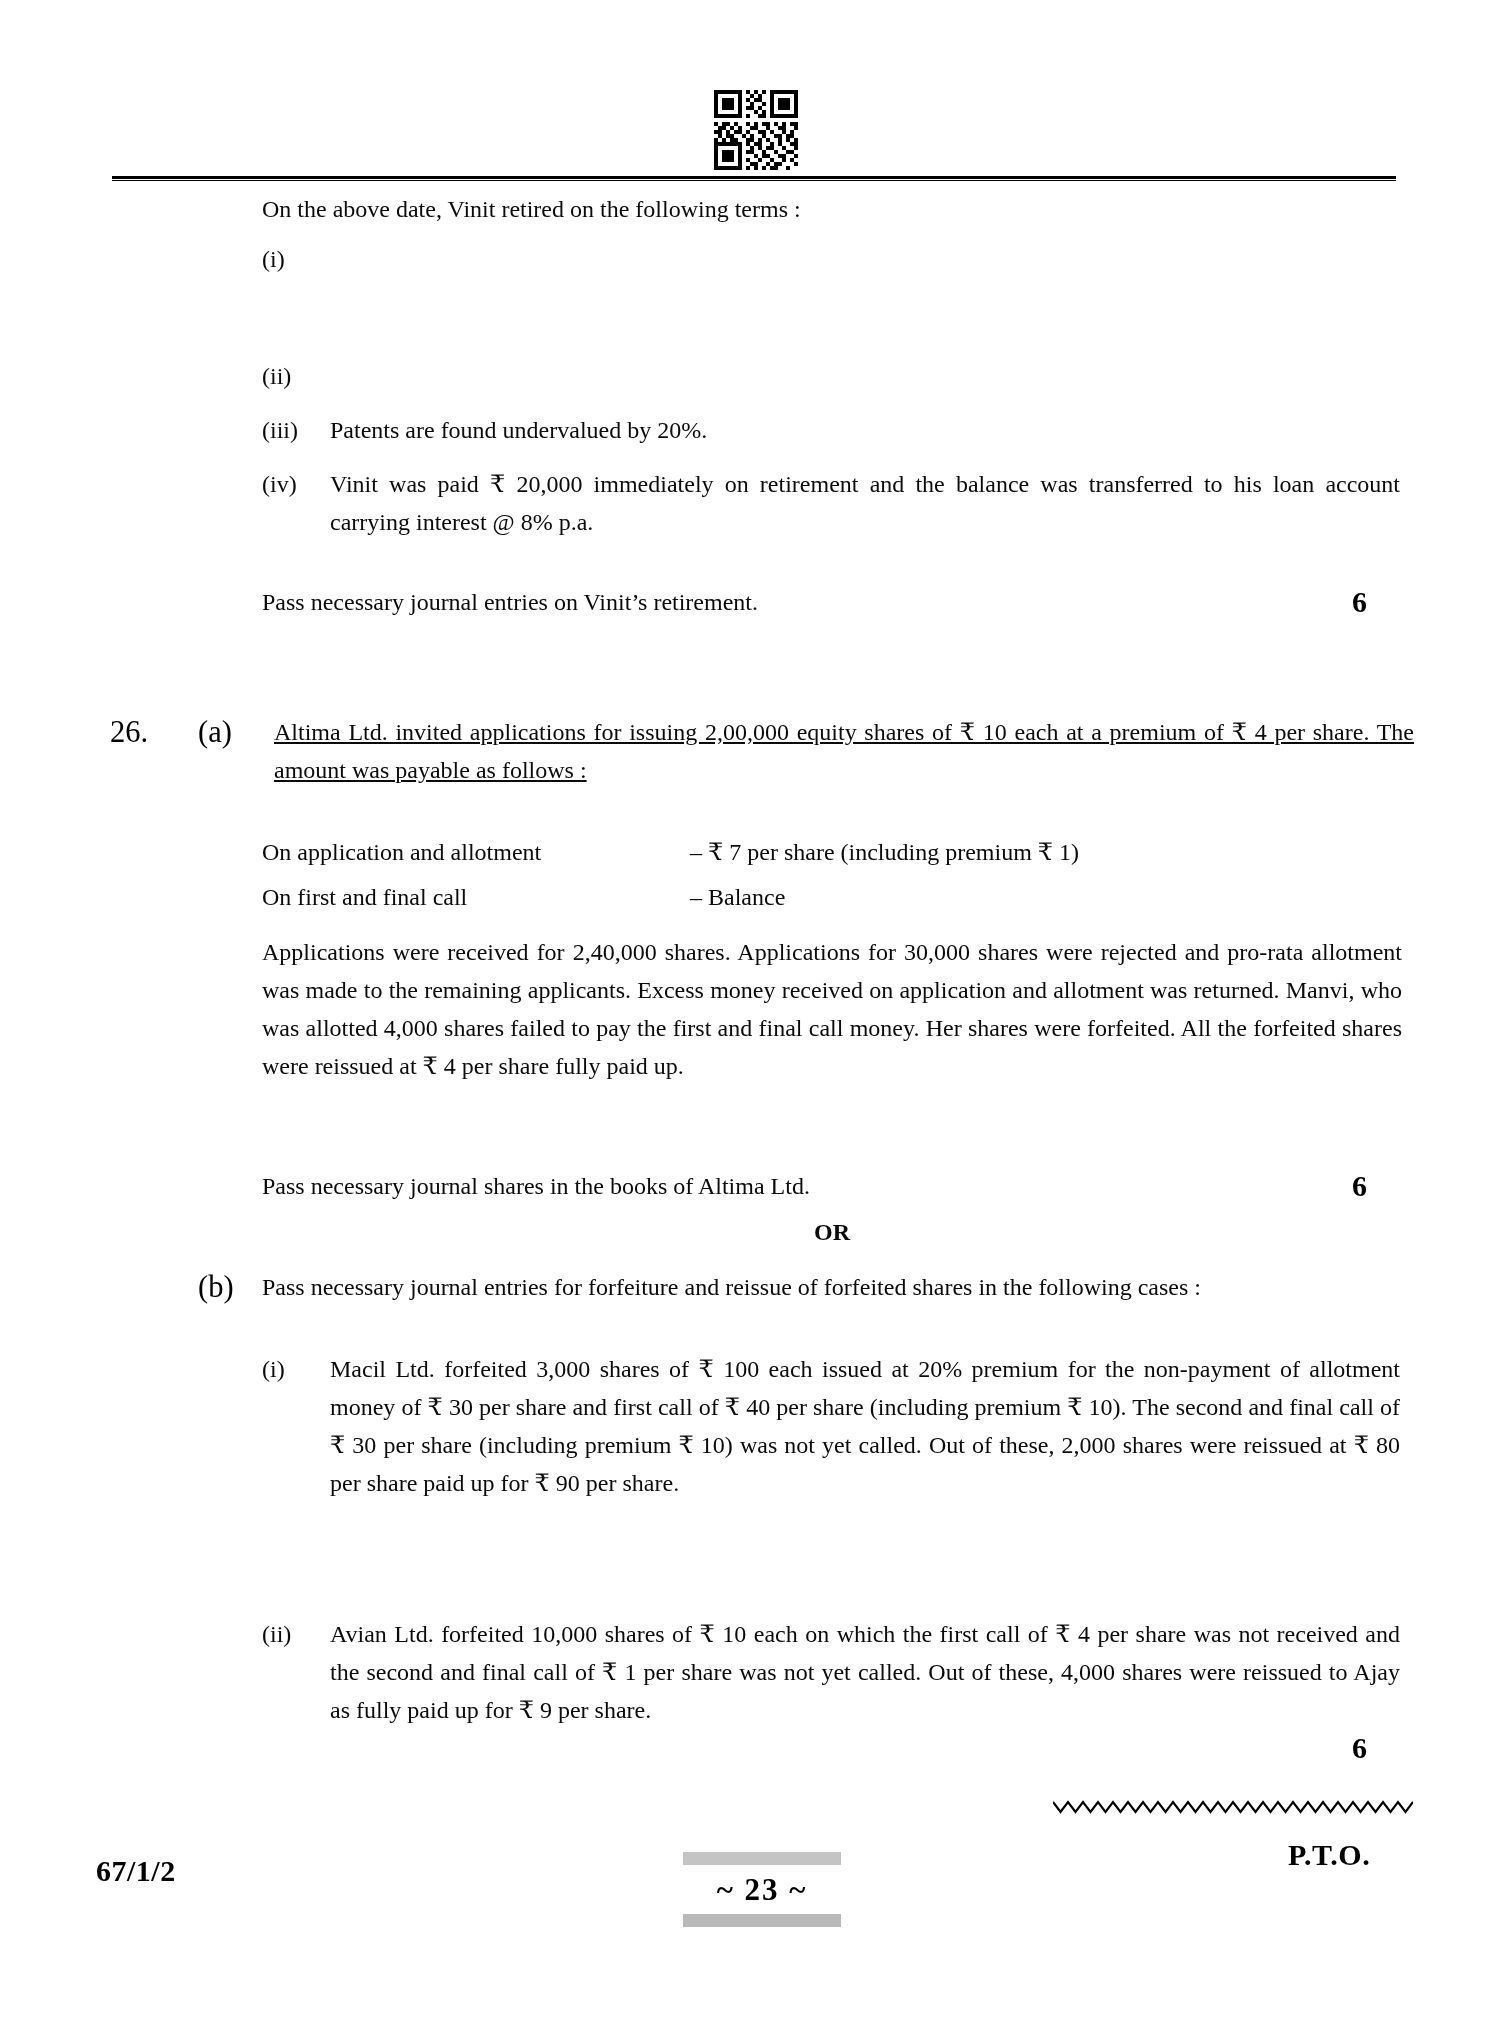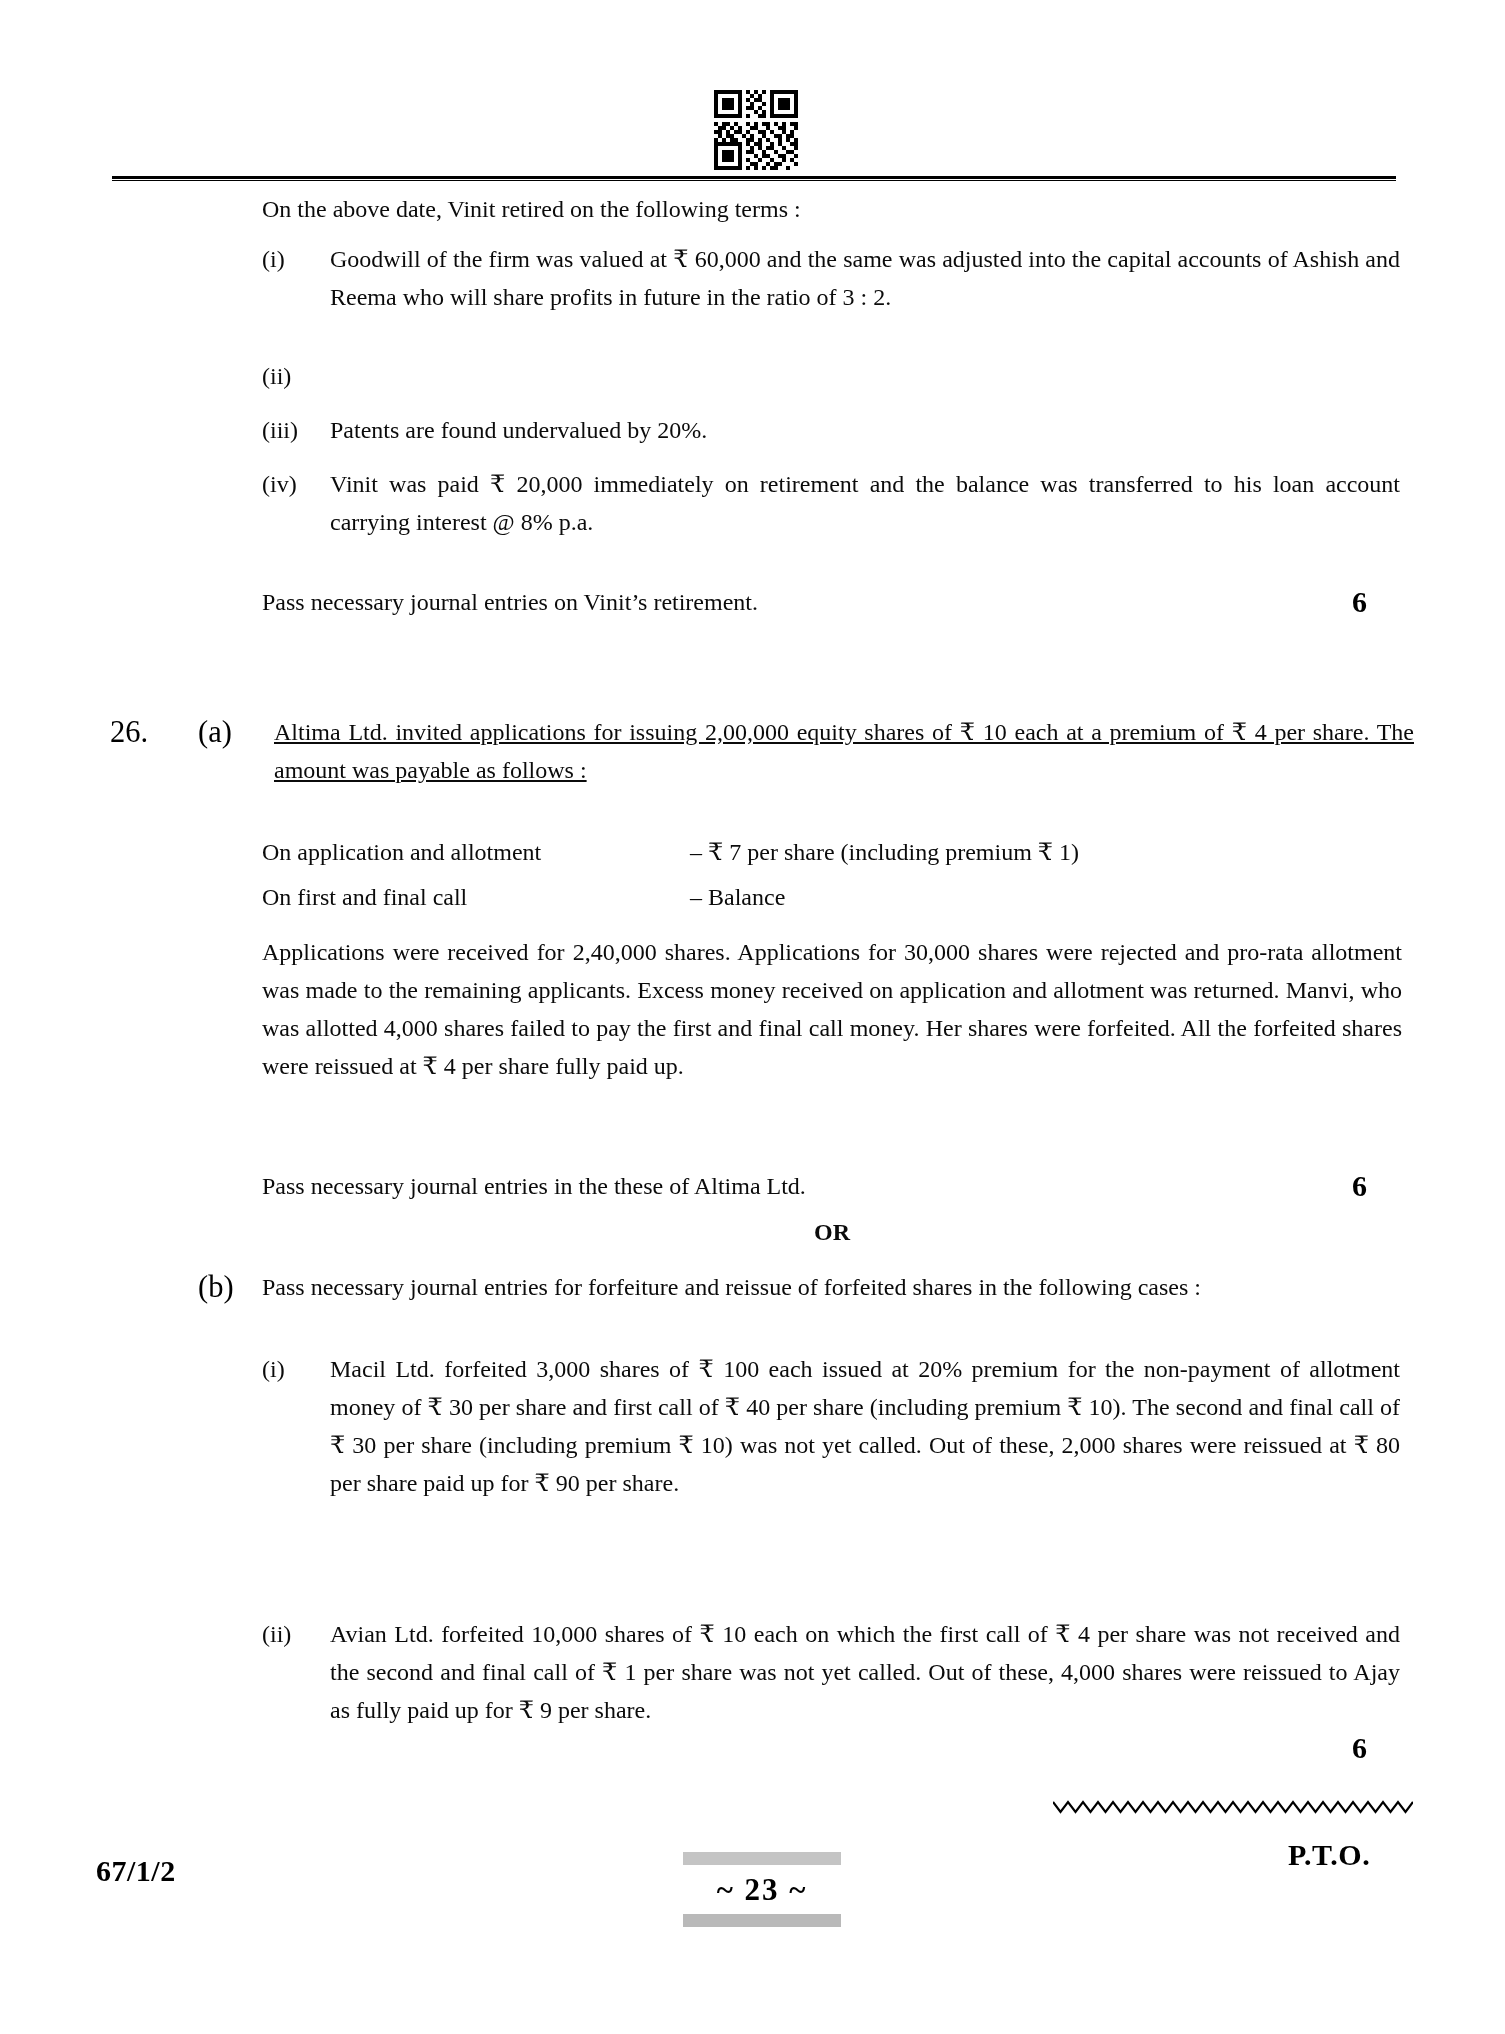--- a/index.html
+++ b/index.html
@@ -246,21 +246,20 @@
           <rect x="19" y="20" width="1" height="1"></rect>
       </g>
     </svg>
   </div>
 
   <div class="rule"></div>
 
   <div class="row txt" style="left:262px; top:190px; width:1140px;">On the above date, Vinit retired on the following terms :</div>
 
   <div class="row txt" style="left:262px; top:240px; width:50px;">(i)</div>
-  <div class="row txt just" style="left:330px; top:240px; width:1070px;">Goodwill of the firm was valued at ₹ 60,000 and the same was adjusted into the capital accounts of Ashish and Reema who will share profits in future in the ratio of 3 : 2.</div>
 
   <div class="row txt" style="left:262px; top:357px; width:60px;">(ii)</div>
 
   <div class="row txt" style="left:262px; top:411px; width:70px;">(iii)</div>
   <div class="row txt" style="left:330px; top:411px; width:1070px;">Patents are found undervalued by 20%.</div>
 
   <div class="row txt" style="left:262px; top:465px; width:70px;">(iv)</div>
   <div class="row txt just" style="left:330px; top:465px; width:1070px;">Vinit was paid ₹ 20,000 immediately on retirement and the balance was transferred to his loan account carrying interest @ 8% p.a.</div>
 
   <div class="row txt" style="left:262px; top:583px; width:1000px;">Pass necessary journal entries on Vinit’s retirement.</div>
@@ -271,21 +270,21 @@
   <div class="row txt just" style="left:274px; top:713px; width:1140px;text-decoration:underline;">Altima Ltd. invited applications for issuing 2,00,000 equity shares of ₹ 10 each at a premium of ₹ 4 per share. The amount was payable as follows :</div>
 
   <div class="row txt" style="left:262px; top:833px; width:420px;">On application and allotment</div>
   <div class="row txt" style="left:690px; top:833px; width:720px;">– ₹ 7 per share (including premium ₹ 1)</div>
 
   <div class="row txt" style="left:262px; top:878px; width:420px;">On first and final call</div>
   <div class="row txt" style="left:690px; top:878px; width:720px;">– Balance</div>
 
   <div class="row txt just" style="left:262px; top:933px; width:1140px;">Applications were received for 2,40,000 shares. Applications for 30,000 shares were rejected and pro-rata allotment was made to the remaining applicants. Excess money received on application and allotment was returned. Manvi, who was allotted 4,000 shares failed to pay the first and final call money. Her shares were forfeited. All the forfeited shares were reissued at ₹ 4 per share fully paid up.</div>
 
-  <div class="row txt" style="left:262px; top:1167px; width:1000px;">Pass necessary journal entries in the these of Altima Ltd.</div>
+  <div class="row txt" style="left:262px; top:1167px; width:1000px;">Pass necessary journal shares in the books of Altima Ltd.</div>
   <div class="marks" style="left:1352px; top:1167px;">6</div>
 
   <div class="row txt bold center" style="left:262px; top:1213px; width:1140px;">OR</div>
 
   <div class="qnum" style="left:198px; top:1268px;">(b)</div>
   <div class="row txt just" style="left:262px; top:1268px; width:1140px;">Pass necessary journal entries for forfeiture and reissue of forfeited shares in the following cases :</div>
 
   <div class="row txt" style="left:262px; top:1350px; width:50px;">(i)</div>
   <div class="row txt just" style="left:330px; top:1350px; width:1070px;">Macil Ltd. forfeited 3,000 shares of ₹ 100 each issued at 20% premium for the non-payment of allotment money of ₹ 30 per share and first call of ₹ 40 per share (including premium ₹ 10). The second and final call of ₹ 30 per share (including premium ₹ 10) was not yet called. Out of these, 2,000 shares were reissued at ₹ 80 per share paid up for ₹ 90 per share.</div>
 

